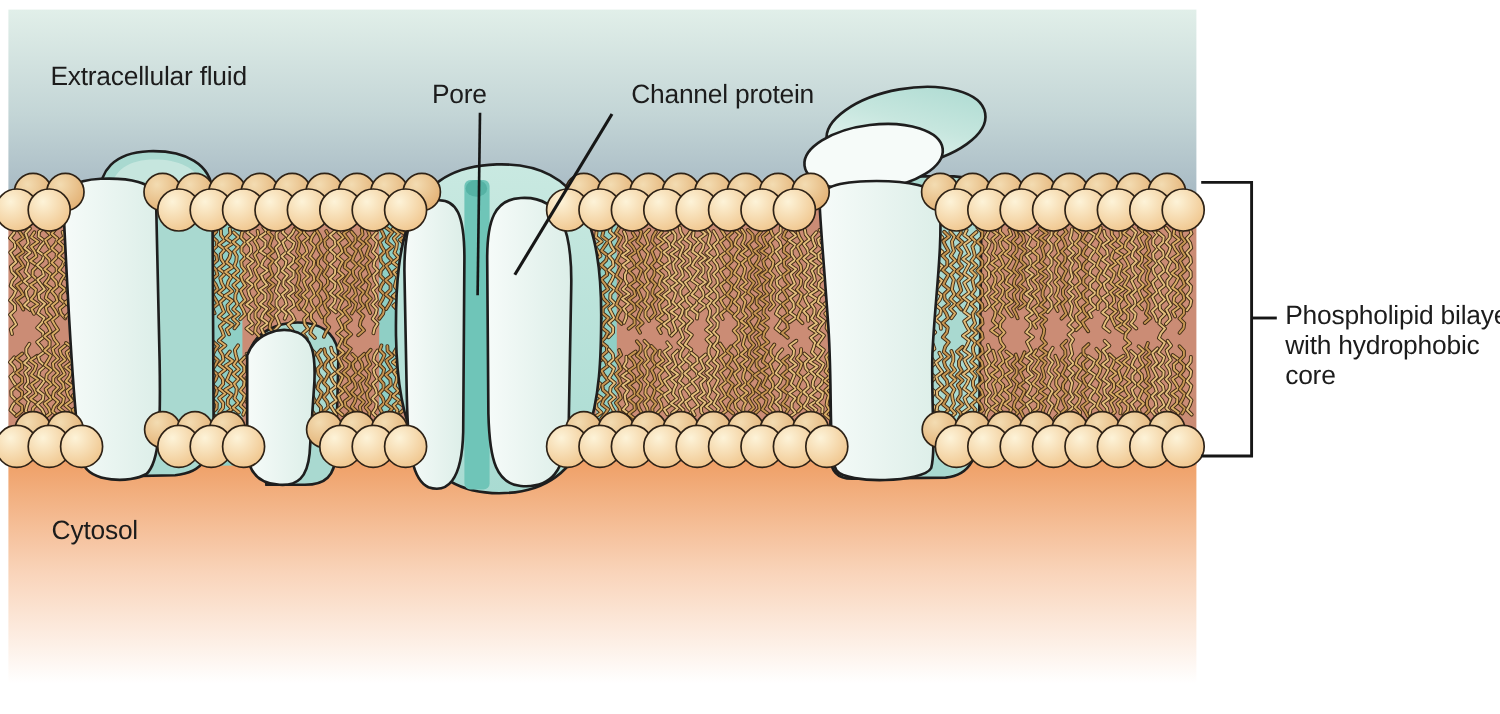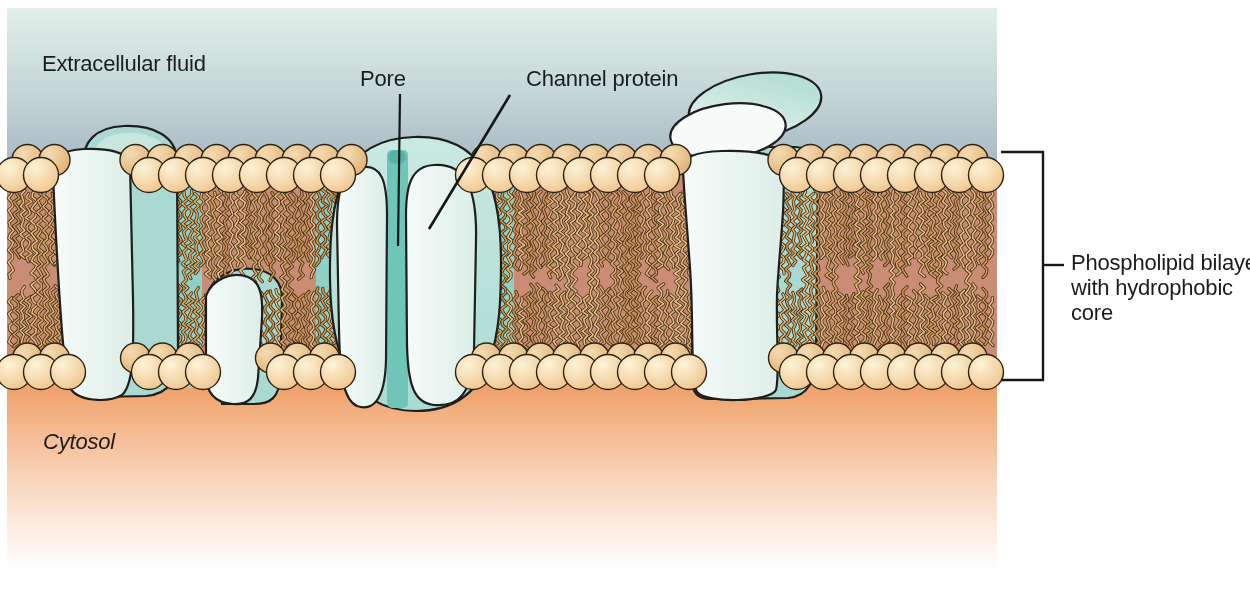--- a/index.html
+++ b/index.html
@@ -776,15 +776,15 @@
         <line x1="400" y1="94" x2="398" y2="246" stroke-width="2.2"></line>
         <line x1="510" y1="95" x2="429" y2="229" stroke-width="2.6"></line>
         <path d="M 1001,152 L 1043,152 L 1043,380 L 1001,380" stroke-width="2.4"></path>
         <line x1="1043" y1="265" x2="1064" y2="265" stroke-width="2.4"></line>
       </g>
     </svg>
 
   <div class="lbl" id="lbl-ecf" style="color: rgb(28, 28, 28); text-align: center;">Extracellular fluid</div>
   <div class="lbl" id="lbl-pore" style="color: rgb(28, 28, 28);">Pore</div>
   <div class="lbl" id="lbl-channel" style="color: rgb(28, 28, 28);">Channel protein</div>
-  <div class="lbl" id="lbl-cytosol" style="color: rgb(28, 28, 28); font-style: italic;">Cytosol</div>
+  <div class="lbl" id="lbl-cytosol" style="color: rgb(28, 28, 28);">Cytosol</div>
   <div class="lbl" id="lbl-caption" style="color: rgb(28, 28, 28);">Phospholipid bilayer with hydrophobic core</div>
 </div>
 
 </body></html>

